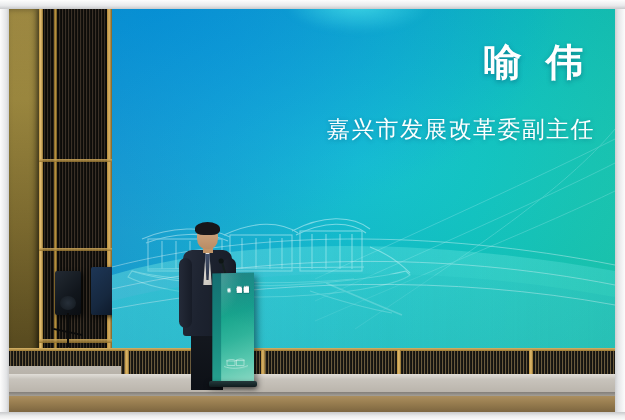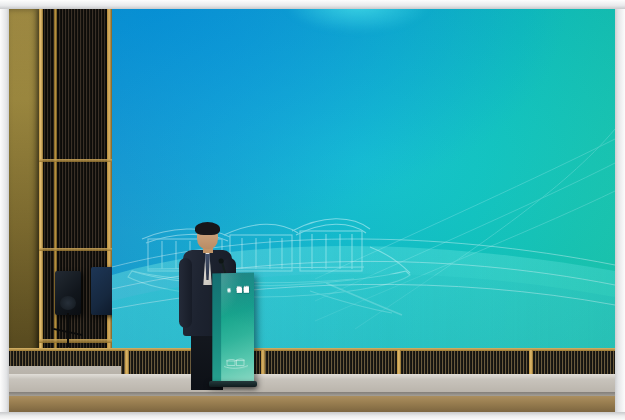--- a/index.html
+++ b/index.html
@@ -297,20 +297,22 @@
         <path d="M0,96 C130,62 320,58 503,92 L503,150 L0,150 Z" fill="url(#wg2)"></path>
         <g fill="none" stroke="#e4feff" stroke-width="0.8" opacity=".65">
           <path d="M0,62 C140,26 320,24 503,60"></path>
           <path d="M0,84 C150,50 330,46 503,80"></path>
           <path d="M0,104 C160,74 340,70 503,100"></path>
         </g>
       </svg>
 
       <div class="led-vign"></div>
 
+      <div class="name-line">喻 伟</div>
+      <div class="title-line">嘉兴市发展改革委副主任</div>
     </div>
 
     <div class="low-band"></div>
     <div class="low-band-top"></div>
     <div class="low-post" style="left:116px"></div>
     <div class="low-post" style="left:252px"></div>
     <div class="low-post" style="left:388px"></div>
     <div class="low-post" style="left:520px"></div>
 
     <div class="floor-left"></div>

